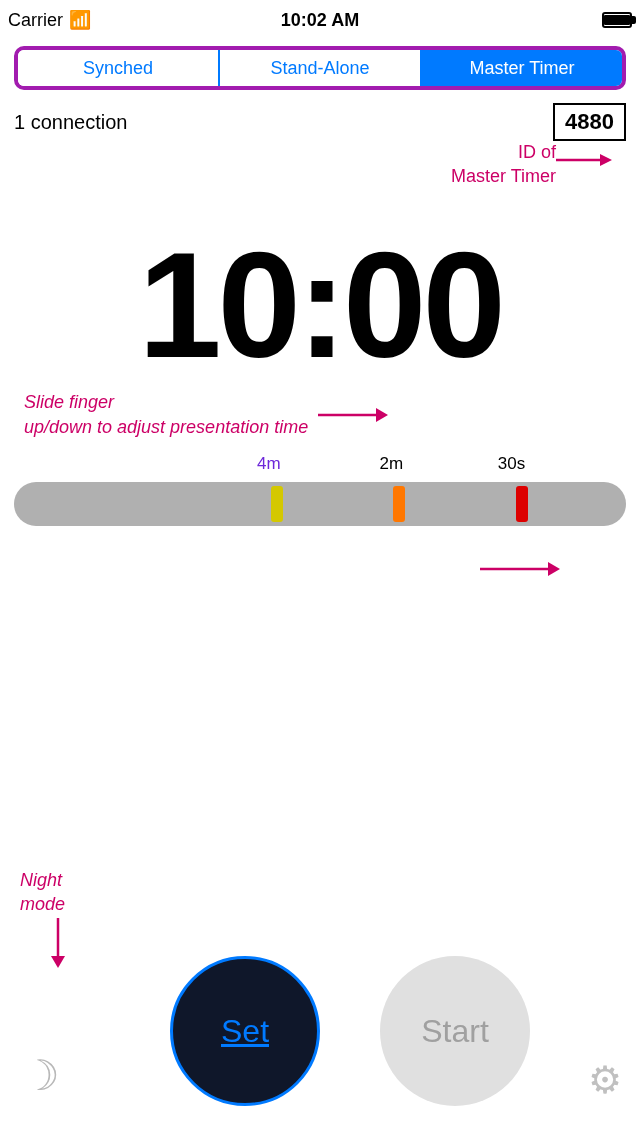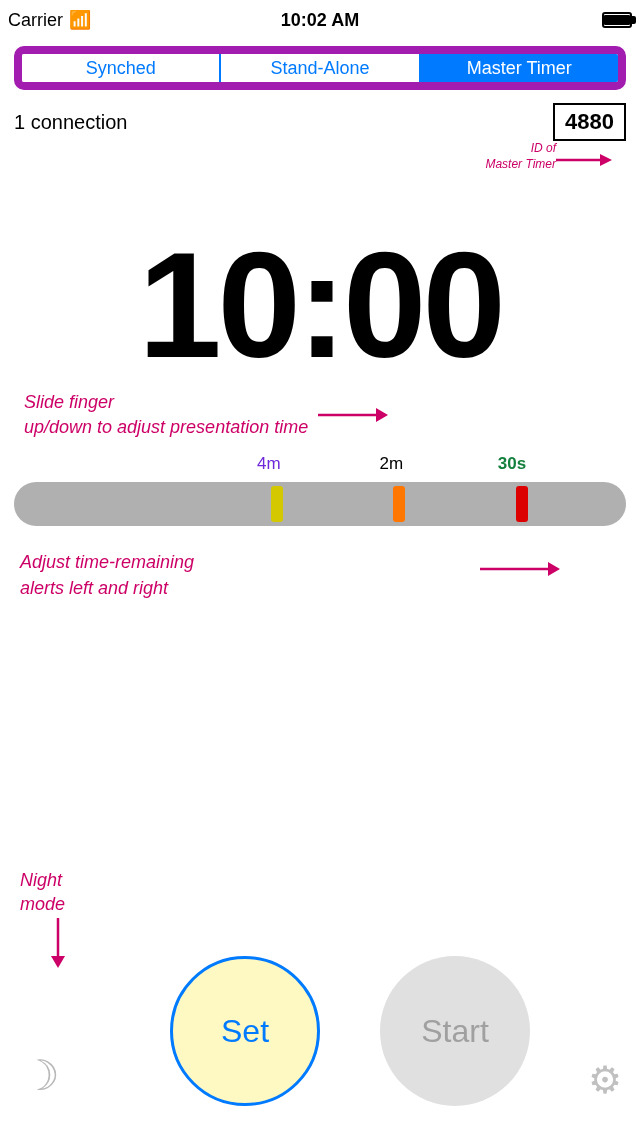--- a/index.html
+++ b/index.html
@@ -61,21 +61,21 @@
       background: #000;
       height: 10px;
       width: 26px;
       border-radius: 1px;
     }
 
     
     .tab-bar {
       display: flex;
       margin: 6px 14px 10px 14px;
-      border: 8px solid #a21caf;
+      border: 4px solid #a21caf;
       border-radius: 10px;
       overflow: hidden;
       height: 44px;
     }
     .tab-item {
       flex: 1;
       display: flex;
       align-items: center;
       justify-content: center;
       font-size: 18px;
@@ -159,29 +159,30 @@
     .marker-red {
       background: #dd0000;
       left: 82%;
     }
 
     .btn-set {
       width: 150px;
       height: 150px;
       border-radius: 50%;
       border: 3px solid #007aff;
-      background: #fef9c3;
+      background: #0f172a;
       display: flex;
       align-items: center;
       justify-content: center;
       font-size: 32px;
       font-weight: 500;
       color: #007aff;
       cursor: pointer;
       margin-left: 60px;
+      text-decoration: underline;
     }
     .btn-start {
       width: 150px;
       height: 150px;
       border-radius: 50%;
       border: none;
       background: #e0e0e0;
       display: flex;
       align-items: center;
       justify-content: center;
@@ -223,21 +224,21 @@
     <span>Master Timer</span>
   </div>
 </div>
 
 <div class="connection-row">
   <div class="connection-text">1 connection</div>
   <div class="id-box">4880</div>
 </div>
 
 <div style="position:relative; height:60px; margin:0 14px;">
-  <div style="position:absolute; right:70px; top:0; color:#cc0066; font-size:12px; font-style:italic; line-height:1.35; text-align:right;">ID of<br>Master Timer</div>
+  <div style="position:absolute; right:70px; top:0; color:#cc0066; font-size:18px; line-height:1.35; text-align:right;">ID of<br>Master Timer</div>
 
   <svg style="position:absolute; right:14px; top:8px;" width="56" height="24">
     <line x1="0" y1="12" x2="44" y2="12" stroke="#cc0066" stroke-width="2.5"></line>
     <polygon points="44,6 56,12 44,18" fill="#cc0066"></polygon>
   </svg>
 </div>
 
 <div class="timer-area">
   <div class="timer-display">10:00</div>
 </div>
@@ -249,35 +250,32 @@
 
   <svg style="margin-left:10px;" width="70" height="30">
     <line x1="0" y1="15" x2="58" y2="15" stroke="#cc0066" stroke-width="2.5"></line>
     <polygon points="58,8 70,15 58,22" fill="#cc0066"></polygon>
   </svg>
 </div>
 
 <div style="position:relative; height:28px; margin:0 14px;">
   <span style="position:absolute; left:calc(42% - 14px); font-size:17px; font-weight:500; color:#6d28d9;">4m</span>
   <span style="position:absolute; left:calc(62% - 14px); font-size:17px; font-weight:500; color:#000;">2m</span>
-  <span style="position:absolute; left:calc(82% - 18px); font-size:17px; font-weight:700; color:#15803d;">30s</span>
+  <span style="position:absolute; left:calc(82% - 18px); font-size:17px; font-weight:400; color:#000000;">30s</span>
 </div>
 
 <div class="progress-container">
   <div class="progress-track">
     <div class="marker marker-yellow"></div>
     <div class="marker marker-orange"></div>
     <div class="marker marker-red"></div>
   </div>
 </div>
 
 <div style="position:relative; height:80px; padding: 8px 20px;">
-  <div style="color:#cc0066; font-size:18px; font-style:italic; line-height:1.4;">
-    Adjust time-remaining<br>alerts left and right
-  </div>
 
   <svg style="position:absolute; right:80px; top:12px;" width="80" height="30">
     <line x1="0" y1="15" x2="68" y2="15" stroke="#cc0066" stroke-width="2.5"></line>
     <polygon points="68,8 80,15 68,22" fill="#cc0066"></polygon>
   </svg>
 </div>
 
 <div style="position:absolute; left:20px; bottom:220px; color:#cc0066; font-size:18px; font-style:italic; line-height:1.3;">
   Night<br>mode
 </div>

